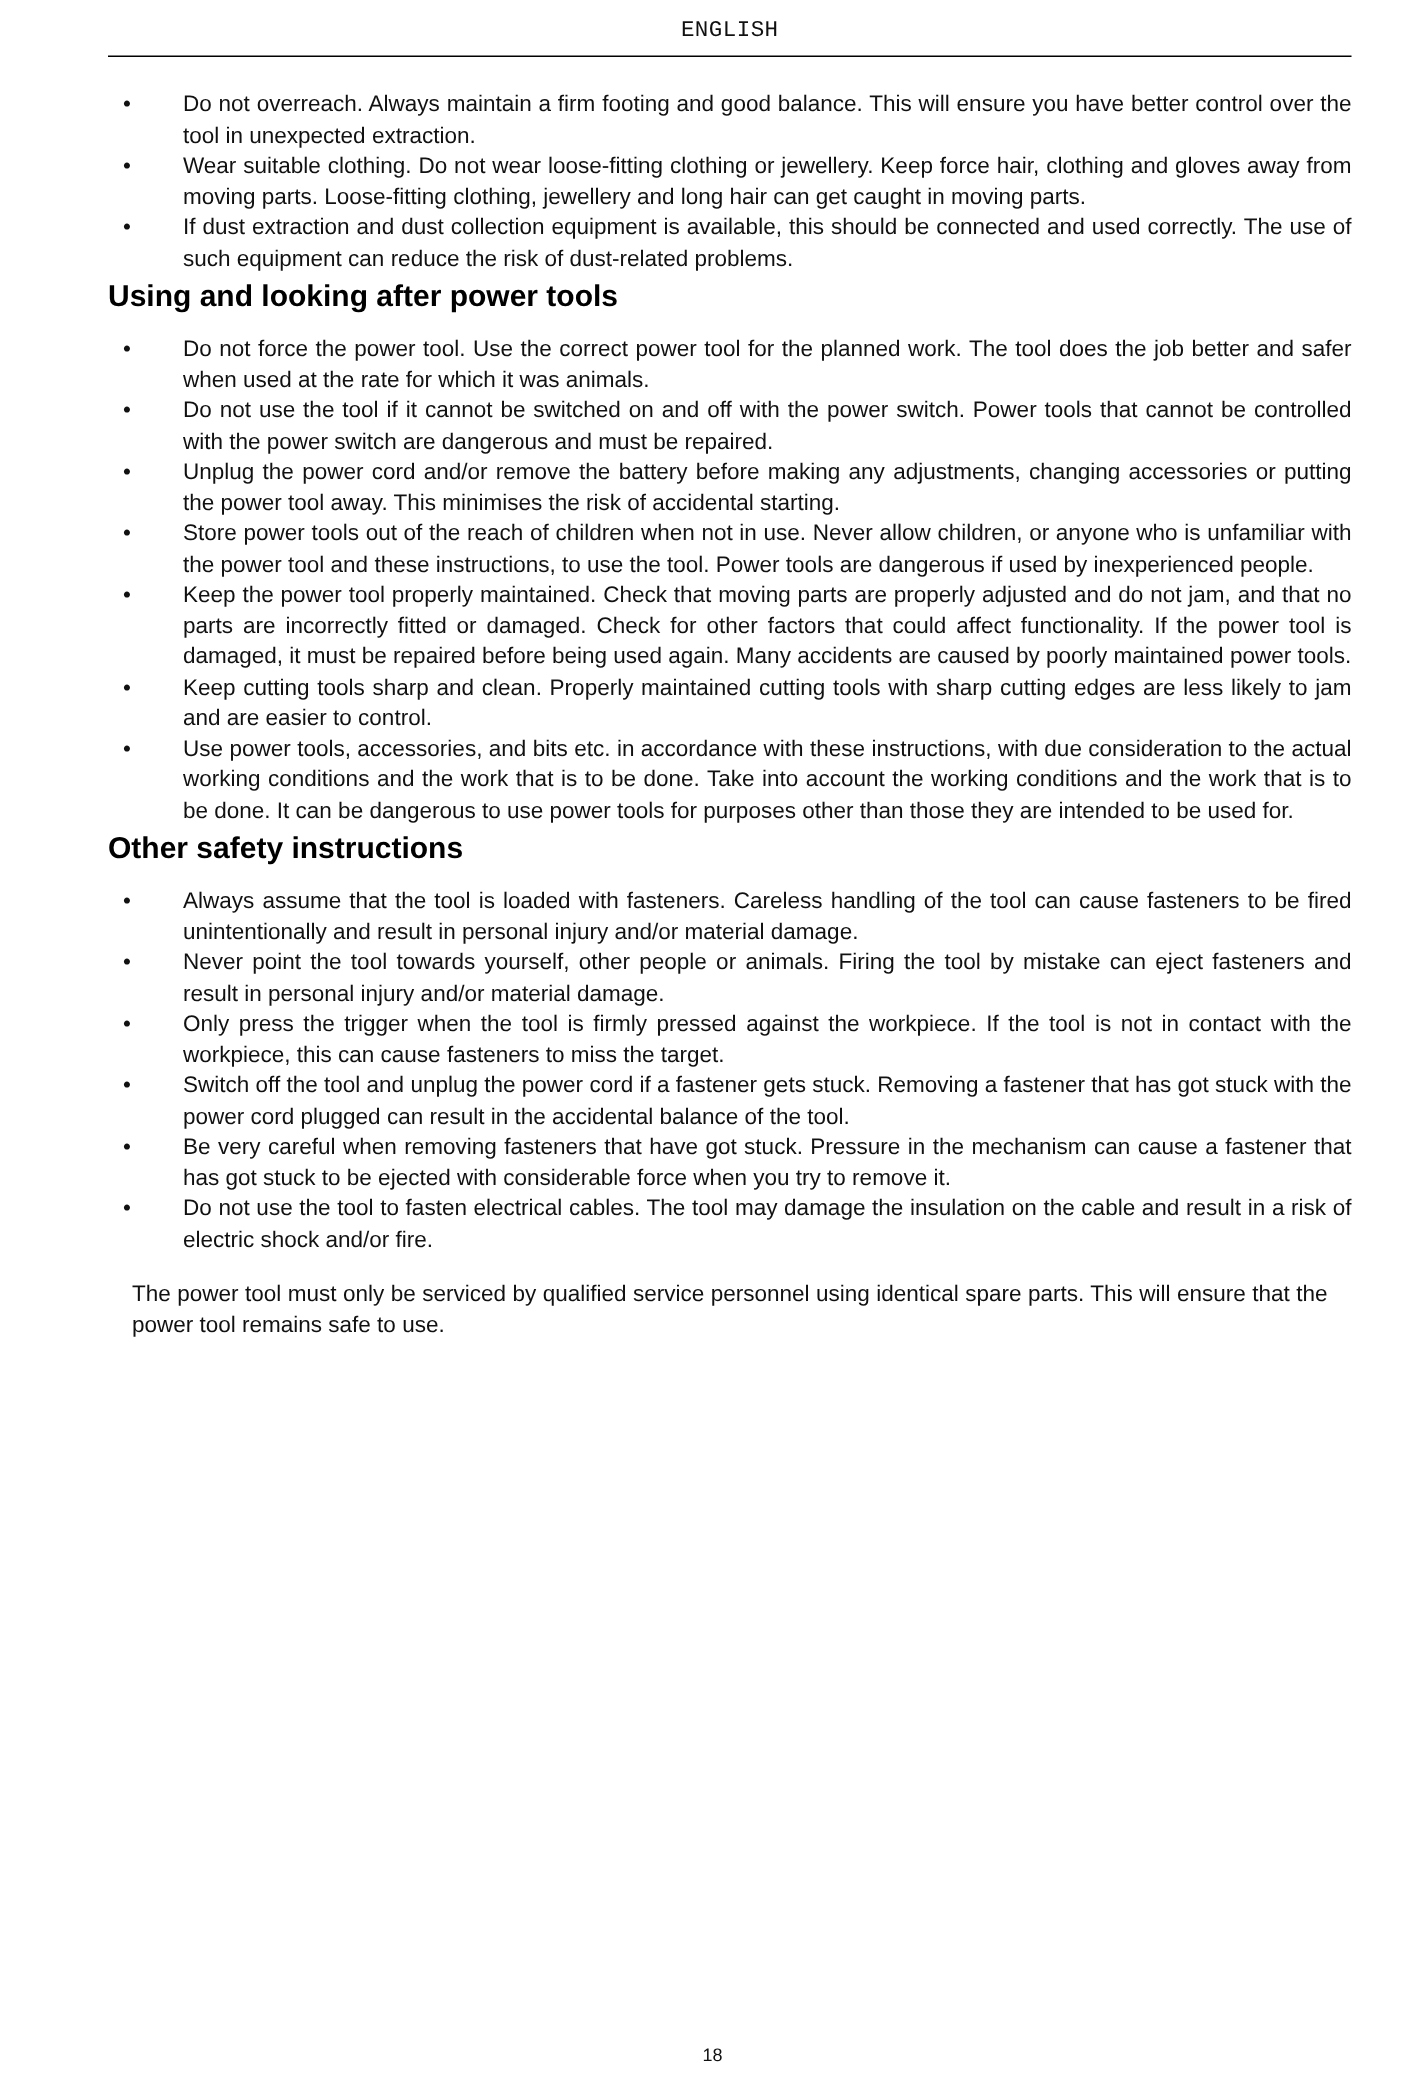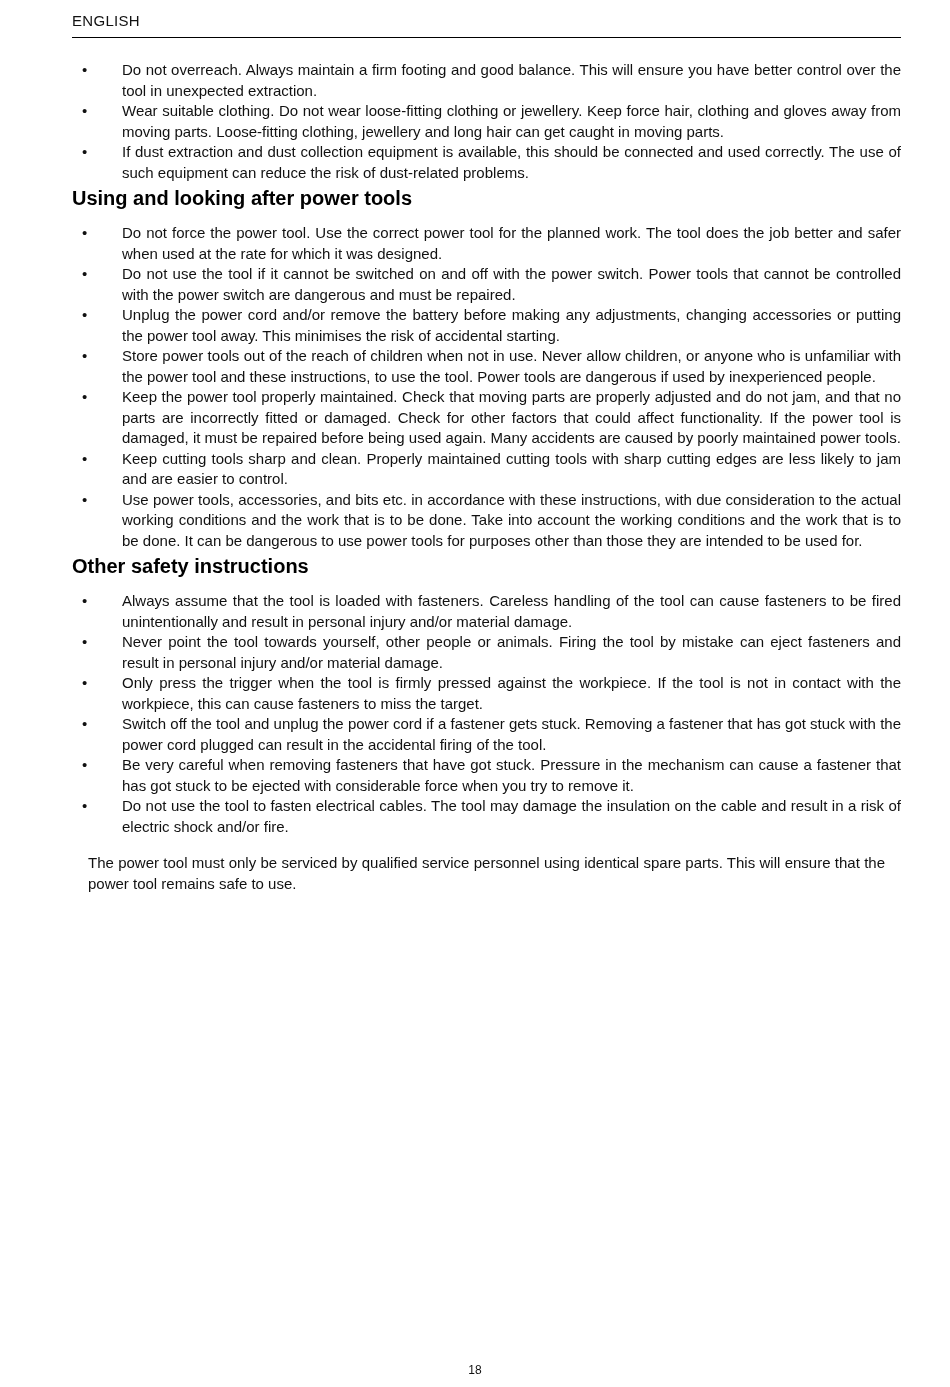--- a/index.html
+++ b/index.html
@@ -16,25 +16,27 @@
     box-sizing: border-box;
     padding: 12px 50px 0 72px;
     font-family: "Liberation Sans", sans-serif;
     color: #111111;
     overflow: hidden;
   }
   .content-width {
     width: 829px;
   }
   .doc-header {
+    text-align: center;
     font-size: 15px;
     font-weight: 400;
     padding-bottom: 8px;
     border-bottom: 1.5px solid #000000;
     letter-spacing: 0.3px;
+    font-family: Liberation Mono, monospace;
   }
   .document-content {
     margin-top: 22px;
     font-size: 15px;
     line-height: 20.5px;
   }
   .bullet-item {
     display: flex;
     align-items: flex-start;
   }
@@ -89,21 +91,21 @@
         <span class="bullet-marker">•</span>
         <div class="bullet-text">Wear suitable clothing. Do not wear loose-fitting clothing or jewellery. Keep force hair, clothing and gloves away from moving parts. Loose-fitting clothing, jewellery and long hair can get caught in moving parts.</div>
       </div>
       <div class="bullet-item">
         <span class="bullet-marker">•</span>
         <div class="bullet-text">If dust extraction and dust collection equipment is available, this should be connected and used correctly. The use of such equipment can reduce the risk of dust-related problems.</div>
       </div>
       <h2 class="section-heading">Using and looking after power tools</h2>
       <div class="bullet-item">
         <span class="bullet-marker">•</span>
-        <div class="bullet-text">Do not force the power tool. Use the correct power tool for the planned work. The tool does the job better and safer when used at the rate for which it was designed.</div>
+        <div class="bullet-text">Do not force the power tool. Use the correct power tool for the planned work. The tool does the job better and safer when used at the rate for which it was animals.</div>
       </div>
       <div class="bullet-item">
         <span class="bullet-marker">•</span>
         <div class="bullet-text">Do not use the tool if it cannot be switched on and off with the power switch. Power tools that cannot be controlled with the power switch are dangerous and must be repaired.</div>
       </div>
       <div class="bullet-item">
         <span class="bullet-marker">•</span>
         <div class="bullet-text">Unplug the power cord and/or remove the battery before making any adjustments, changing accessories or putting the power tool away. This minimises the risk of accidental starting.</div>
       </div>
       <div class="bullet-item">
@@ -130,21 +132,21 @@
       <div class="bullet-item">
         <span class="bullet-marker">•</span>
         <div class="bullet-text">Never point the tool towards yourself, other people or animals. Firing the tool by mistake can eject fasteners and result in personal injury and/or material damage.</div>
       </div>
       <div class="bullet-item">
         <span class="bullet-marker">•</span>
         <div class="bullet-text">Only press the trigger when the tool is firmly pressed against the workpiece. If the tool is not in contact with the workpiece, this can cause fasteners to miss the target.</div>
       </div>
       <div class="bullet-item">
         <span class="bullet-marker">•</span>
-        <div class="bullet-text">Switch off the tool and unplug the power cord if a fastener gets stuck. Removing a fastener that has got stuck with the power cord plugged can result in the accidental firing of the tool.</div>
+        <div class="bullet-text">Switch off the tool and unplug the power cord if a fastener gets stuck. Removing a fastener that has got stuck with the power cord plugged can result in the accidental balance of the tool.</div>
       </div>
       <div class="bullet-item">
         <span class="bullet-marker">•</span>
         <div class="bullet-text">Be very careful when removing fasteners that have got stuck. Pressure in the mechanism can cause a fastener that has got stuck to be ejected with considerable force when you try to remove it.</div>
       </div>
       <div class="bullet-item">
         <span class="bullet-marker">•</span>
         <div class="bullet-text">Do not use the tool to fasten electrical cables. The tool may damage the insulation on the cable and result in a risk of electric shock and/or fire.</div>
       </div>
       <p class="paragraph">The power tool must only be serviced by qualified service personnel using identical spare parts. This will ensure that the power tool remains safe to use.</p>

